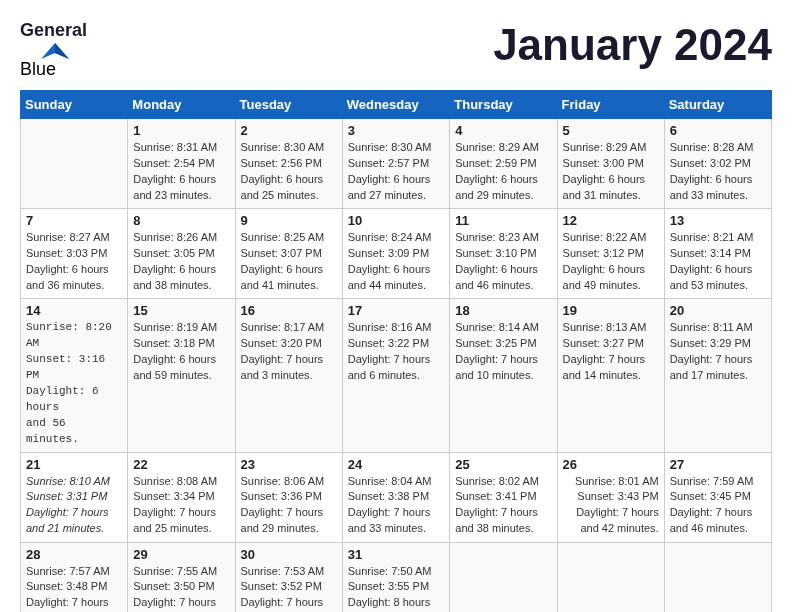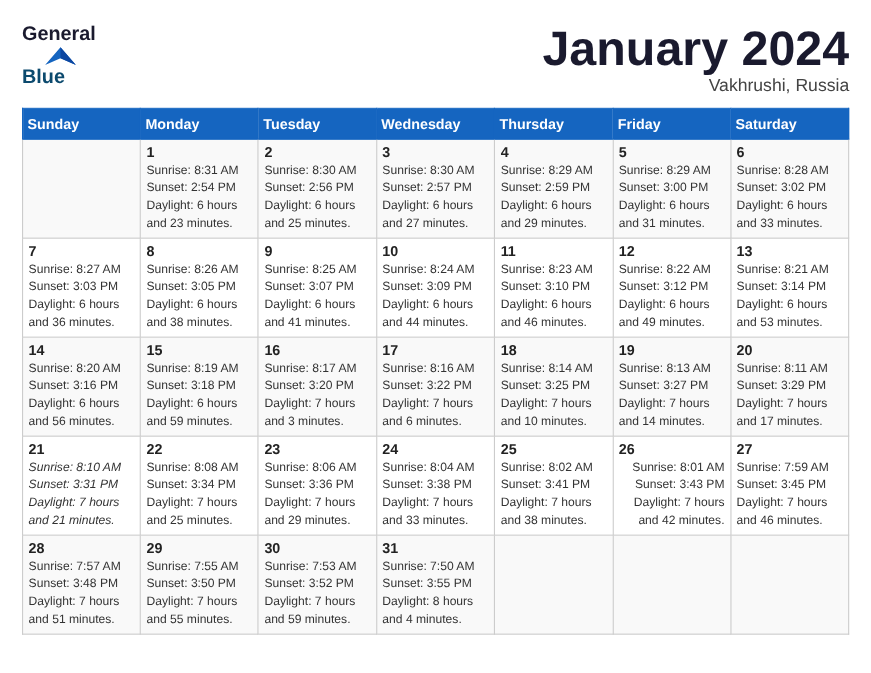--- a/index.html
+++ b/index.html
@@ -90,25 +90,24 @@
 
 <div class="header">
   <div class="logo">
     <div class="logo-row">
       <span style="font-size:18px;font-weight:bold;color:#1a1a2e;">General</span>
       <svg width="28" height="22" viewBox="0 0 28 22" style="margin-left:2px">
         <polygon points="14,2 28,18 14,12 0,18" fill="#1565c0"></polygon>
         <polygon points="14,2 28,18 14,12" fill="#0d47a1"></polygon>
       </svg>
     </div>
-    <span style="font-size:18px;font-weight:bold;color:#0c4a6e;margin-top:-4px;">Blue</span>
+    <span style="font-size:18px;font-weight:normal;color:#000000;margin-top:-4px;">Blue</span>
   </div>
   <div class="title-block">
     <div class="calendar-title">January 2024</div>
-    <div class="calendar-subtitle">Vakhrushi, Russia</div>
   </div>
 </div>
 
 <table>
   <thead>
     <tr>
     <th>Sunday</th>
         <th>Monday</th>
         <th>Tuesday</th>
         <th>Wednesday</th>
@@ -210,21 +209,21 @@
           <span class="day-num">13</span>
           <div class="day-info" style="white-space: pre-line;">Sunrise: 8:21 AM
 Sunset: 3:14 PM
 Daylight: 6 hours
 and 53 minutes.</div>
         </td>
       </tr>
       <tr>
         <td>
           <span class="day-num">14</span>
-          <div class="day-info" style="white-space: pre-line;">Sunrise: 8:20 AM
+          <div class="day-info" style="white-space: pre-line; font-family: Liberation Mono, monospace;">Sunrise: 8:20 AM
 Sunset: 3:16 PM
 Daylight: 6 hours
 and 56 minutes.</div>
         </td>
         <td>
           <span class="day-num">15</span>
           <div class="day-info" style="white-space: pre-line;">Sunrise: 8:19 AM
 Sunset: 3:18 PM
 Daylight: 6 hours
 and 59 minutes.</div>

